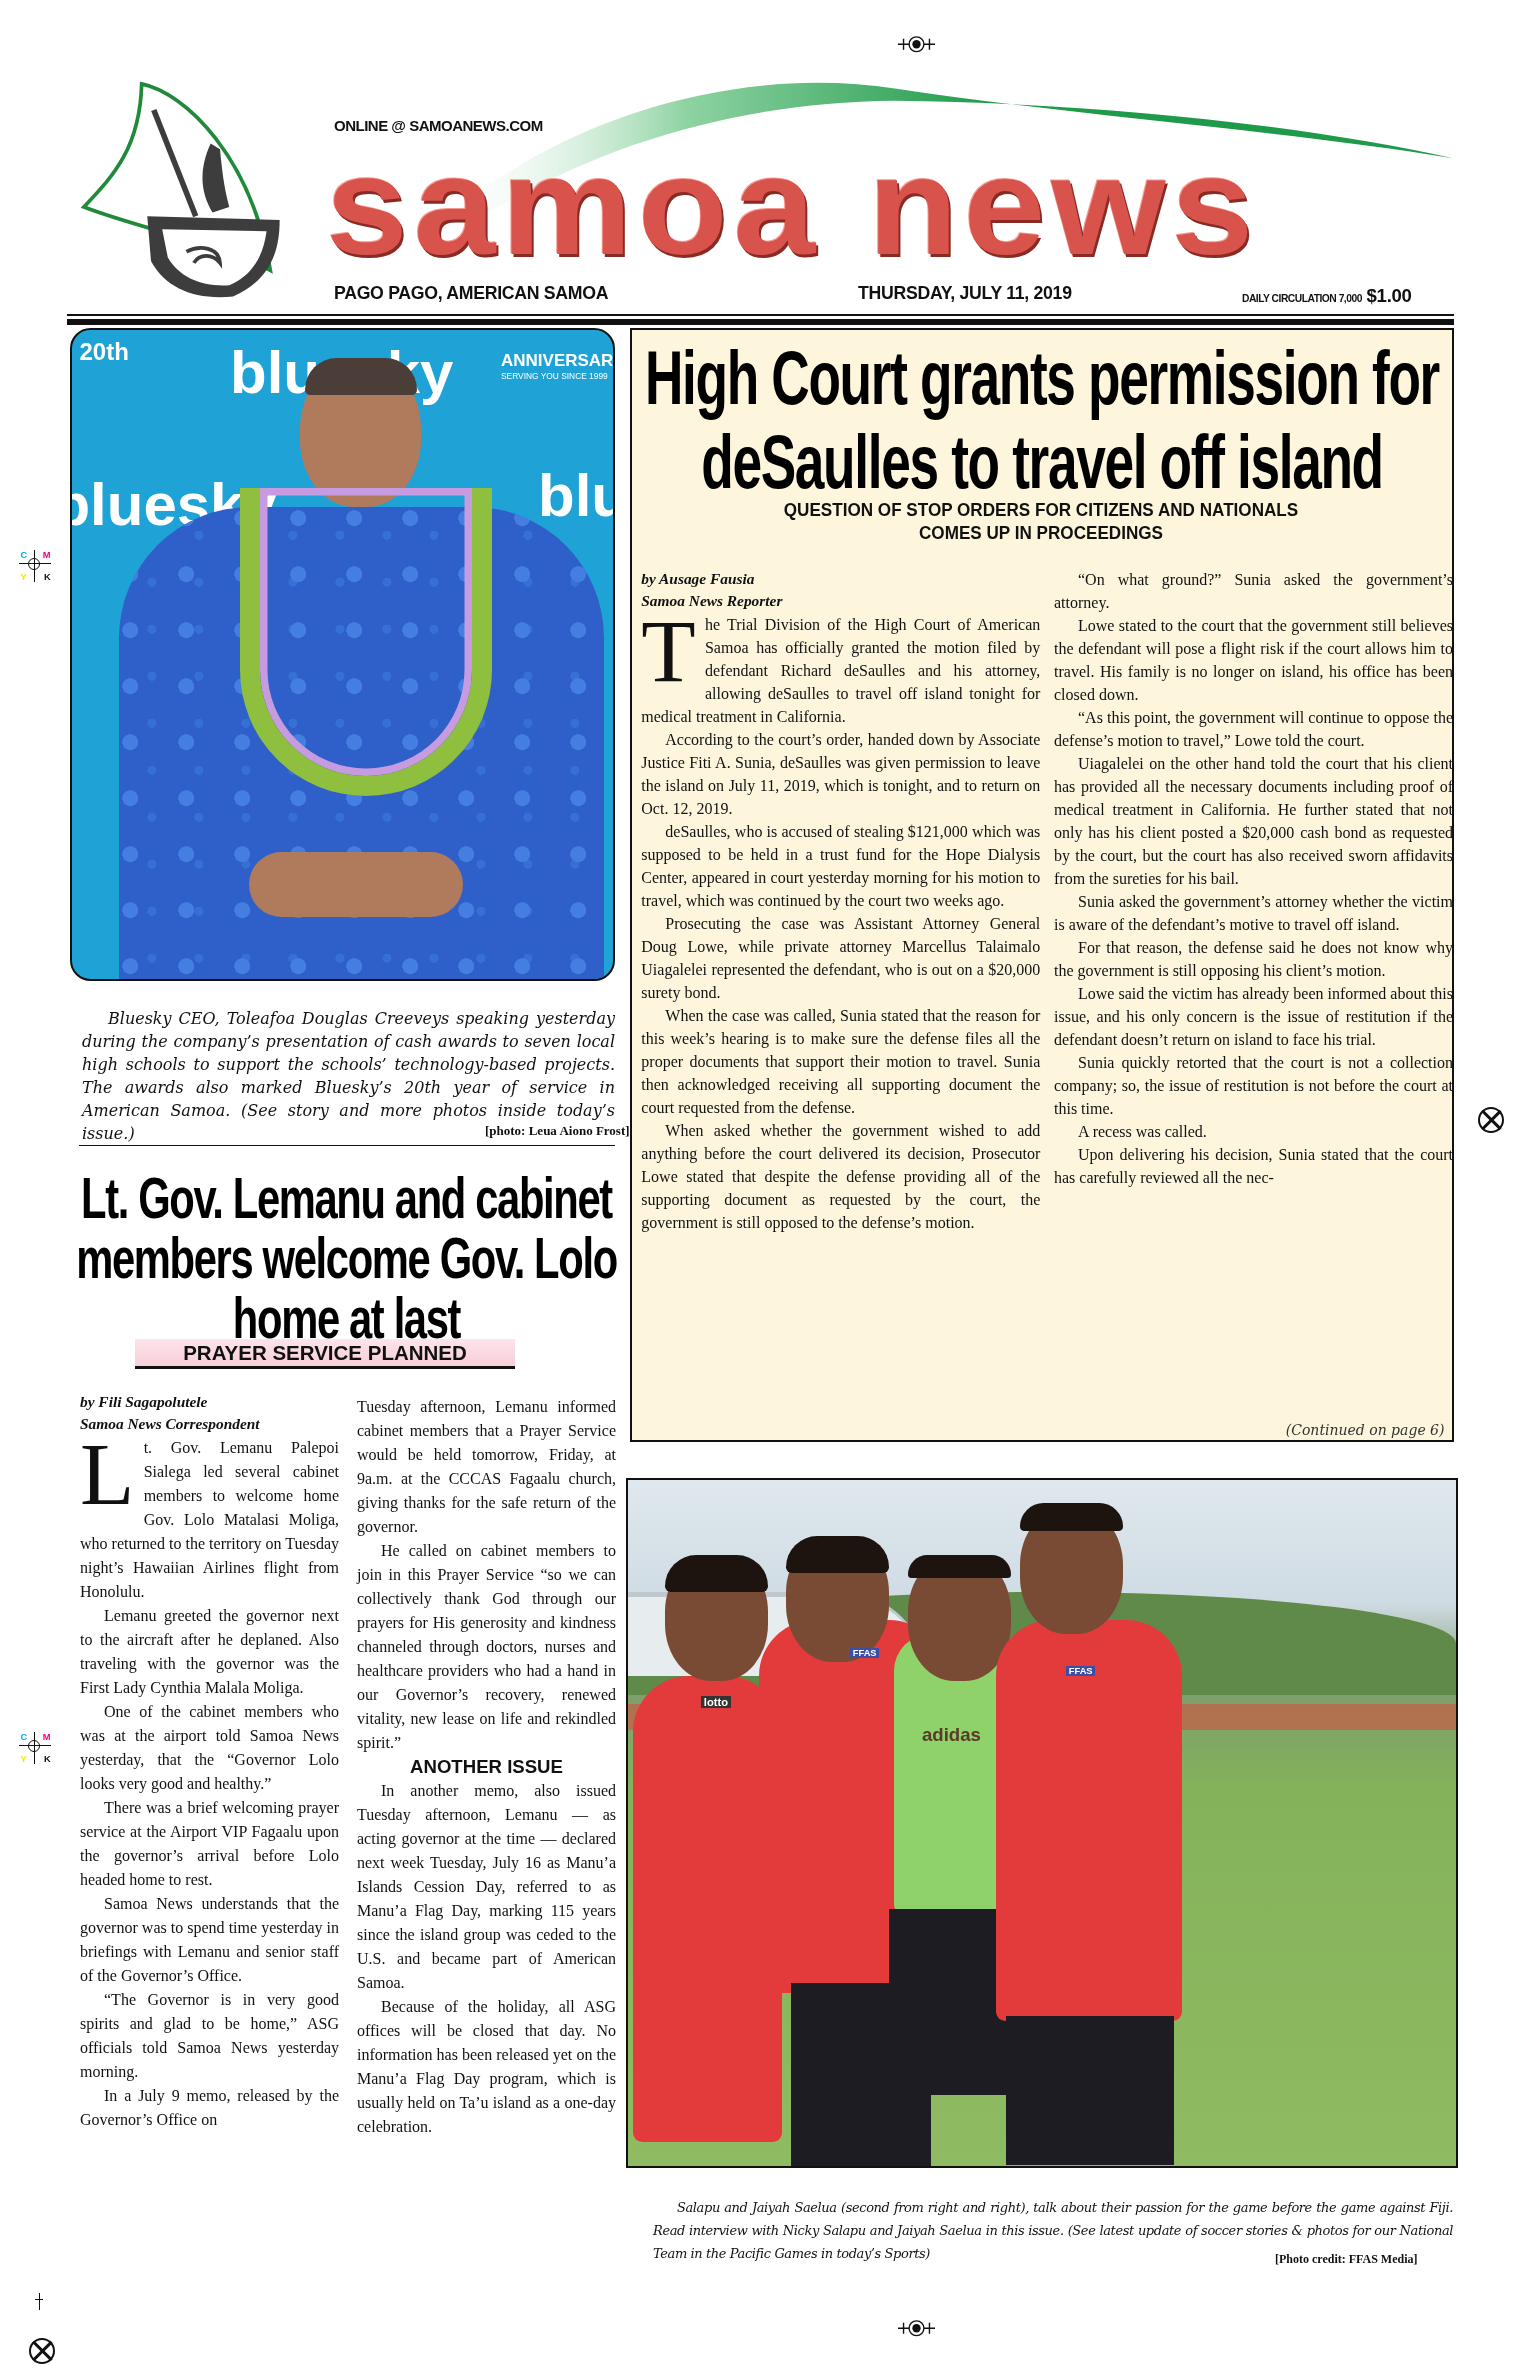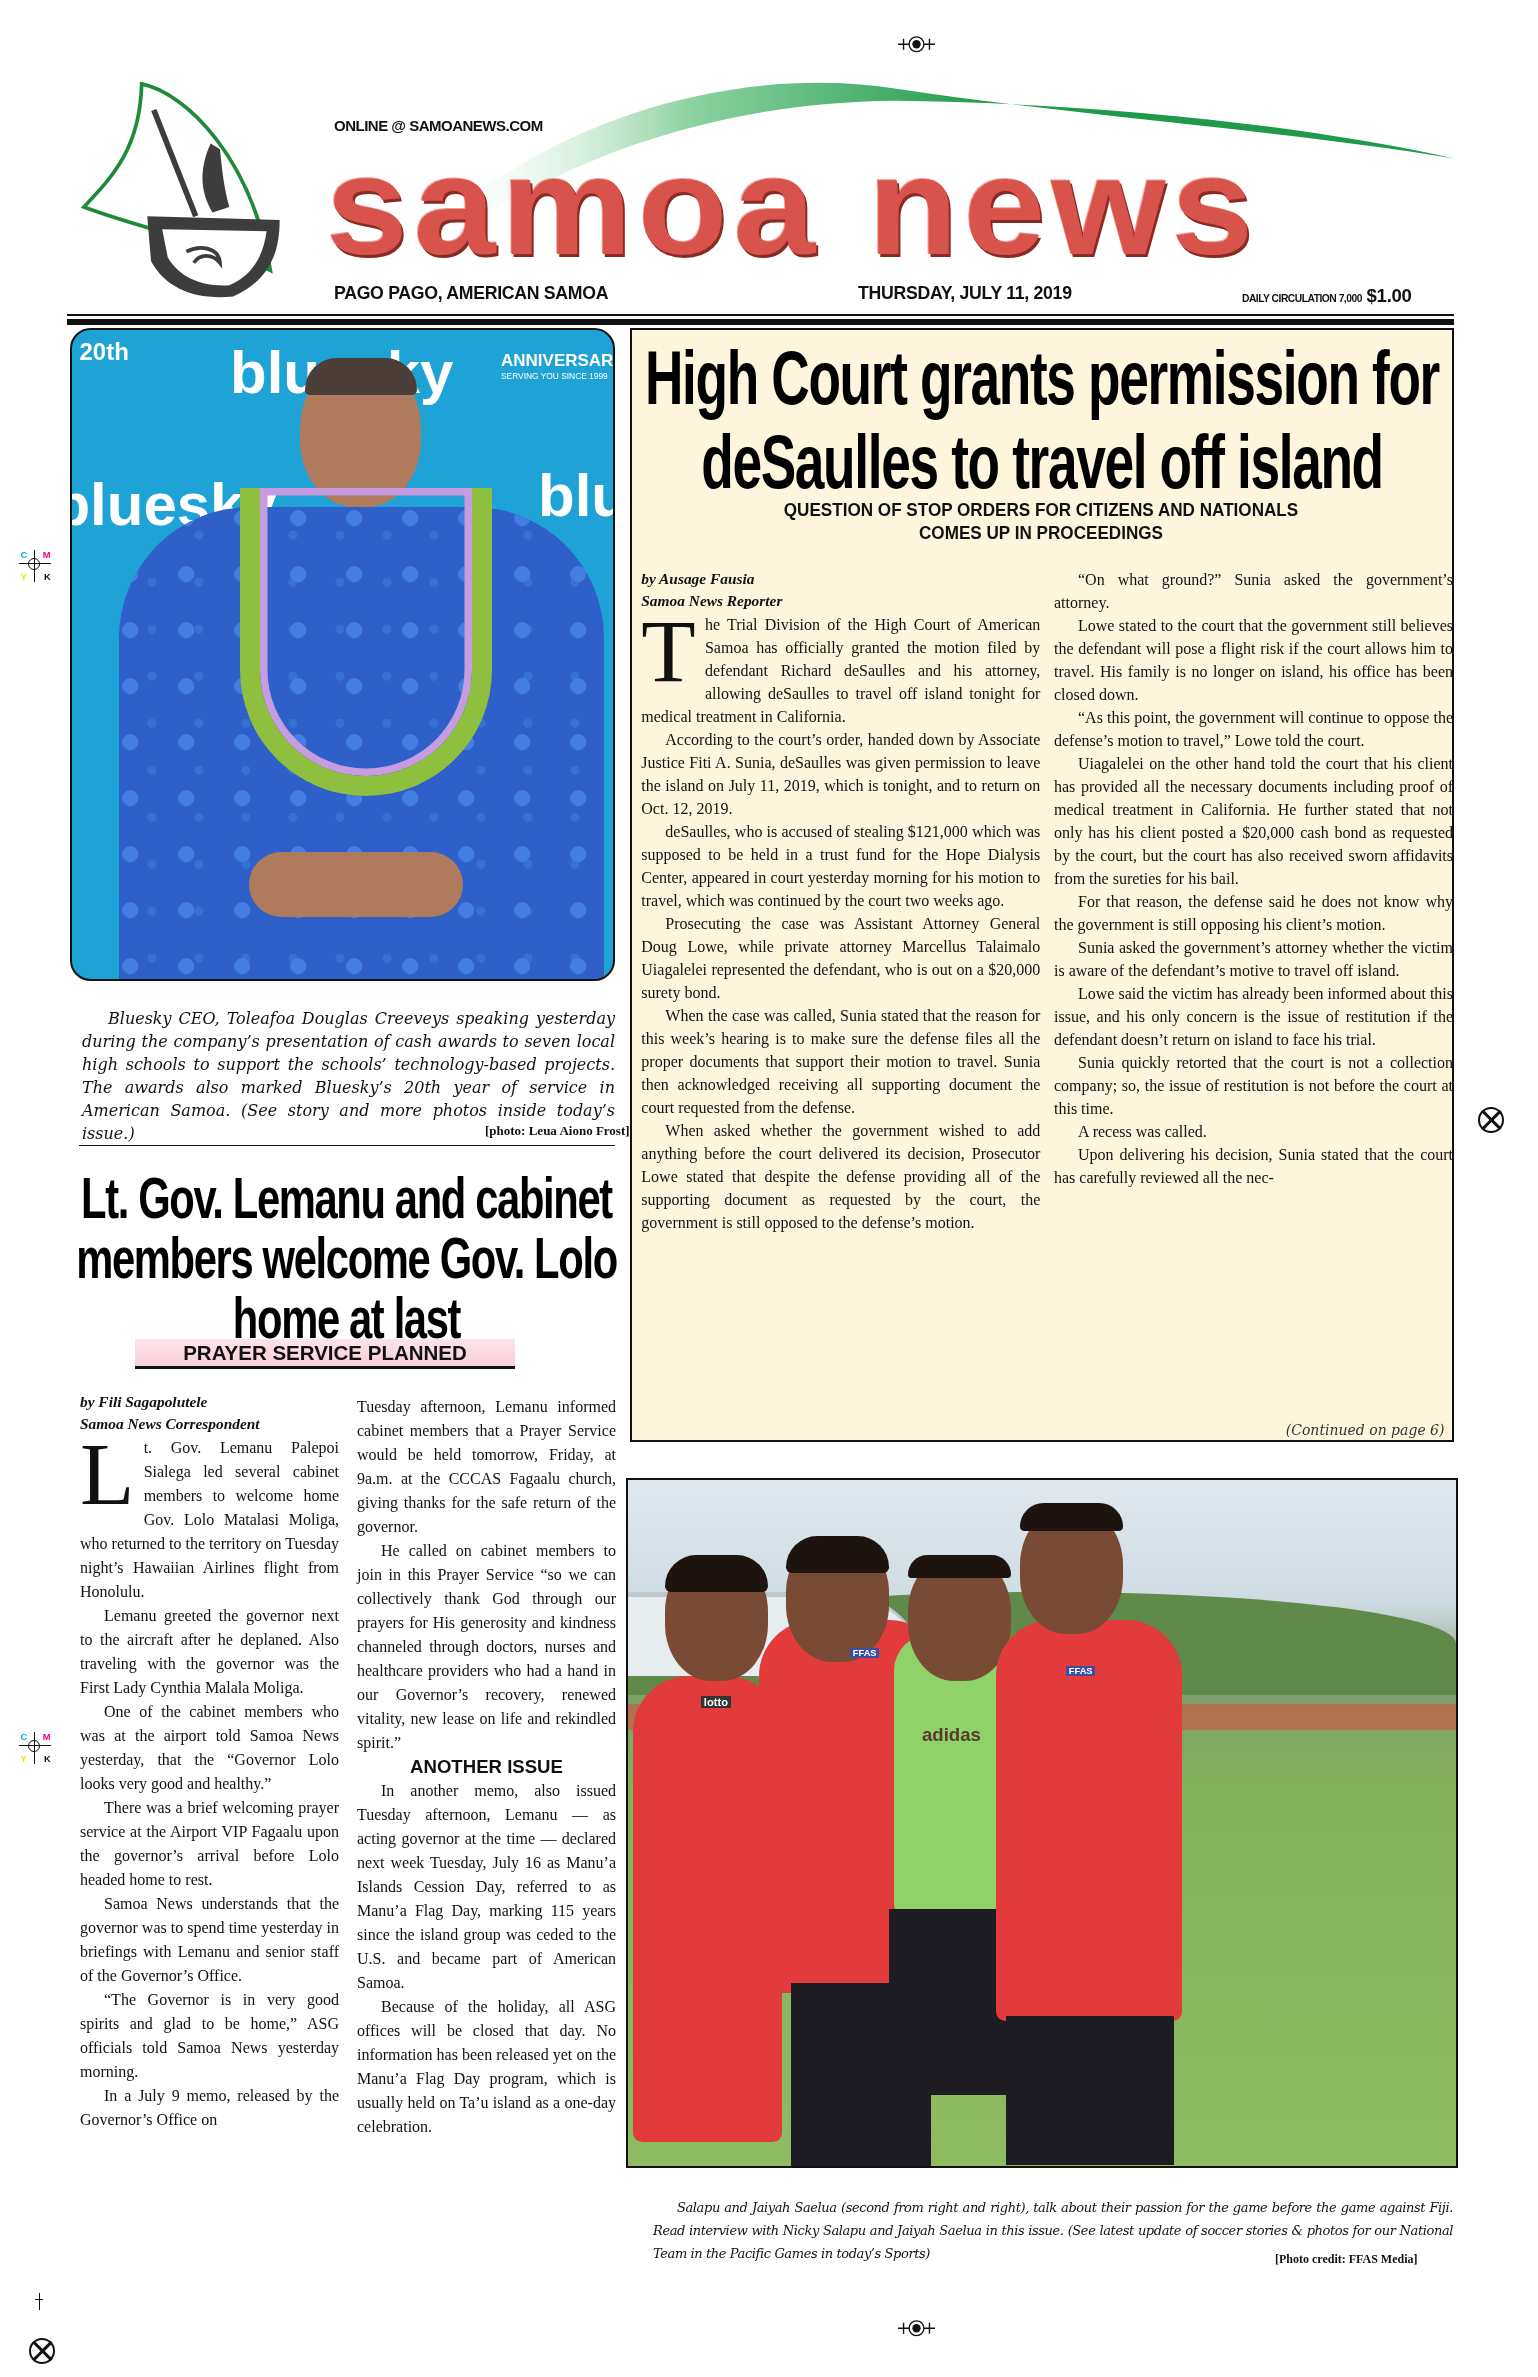--- a/index.html
+++ b/index.html
@@ -241,22 +241,22 @@
     <p>Prosecuting the case was Assistant Attorney General Doug Lowe, while private attorney Marcellus Talaimalo Uiagalelei represented the defendant, who is out on a $20,000 surety bond.</p>
     <p>When the case was called, Sunia stated that the reason for this week’s hearing is to make sure the defense files all the proper documents that support their motion to travel. Sunia then acknowledged receiving all supporting document the court requested from the defense.</p>
     <p>When asked whether the government wished to add anything before the court delivered its decision, Prosecutor Lowe stated that despite the defense providing all of the supporting document as requested by the court, the government is still opposed to the defense’s motion.</p>
   </div>
 
   <div class="col" style="left:422px;top:238px;width:399px;">
     <p>“On what ground?” Sunia asked the government’s attorney.</p>
     <p>Lowe stated to the court that the government still believes the defendant will pose a flight risk if the court allows him to travel. His family is no longer on island, his office has been closed down.</p>
     <p>“As this point, the government will continue to oppose the defense’s motion to travel,” Lowe told the court.</p>
     <p>Uiagalelei on the other hand told the court that his client has provided all the necessary documents including proof of medical treatment in California. He further stated that not only has his client posted a $20,000 cash bond as requested by the court, but the court has also received sworn affidavits from the sureties for his bail.</p>
+    <p>Sunia asked the government’s attorney whether the victim is aware of the defendant’s motive to travel off island.</p>
     <p>For that reason, the defense said he does not know why the government is still opposing his client’s motion.</p>
-    <p>Sunia asked the government’s attorney whether the victim is aware of the defendant’s motive to travel off island.</p>
     <p>Lowe said the victim has already been informed about this issue, and his only concern is the issue of restitution if the defendant doesn’t return on island to face his trial.</p>
     <p>Sunia quickly retorted that the court is not a collection company; so, the issue of restitution is not before the court at this time.</p>
     <p>A recess was called.</p>
     <p>Upon delivering his decision, Sunia stated that the court has carefully reviewed all the nec-</p>
   </div>
 
   <div class="cont" style="right:7.5px;bottom:1.9px;">(Continued on page 6)</div>
 </div>
 
 <div class="photo-soccer">

